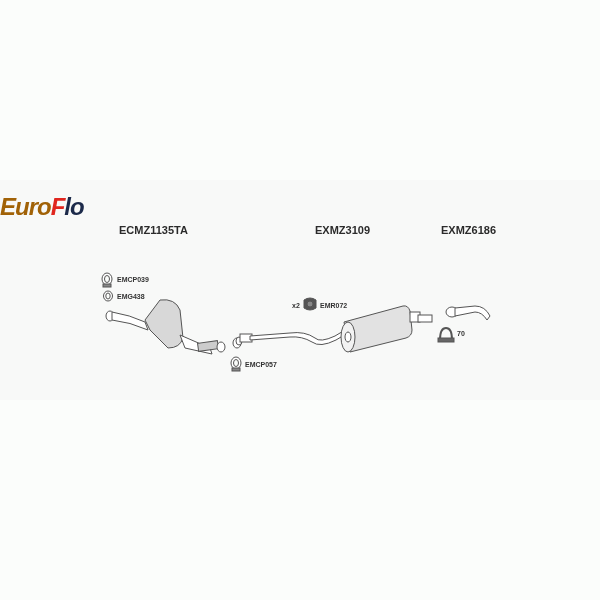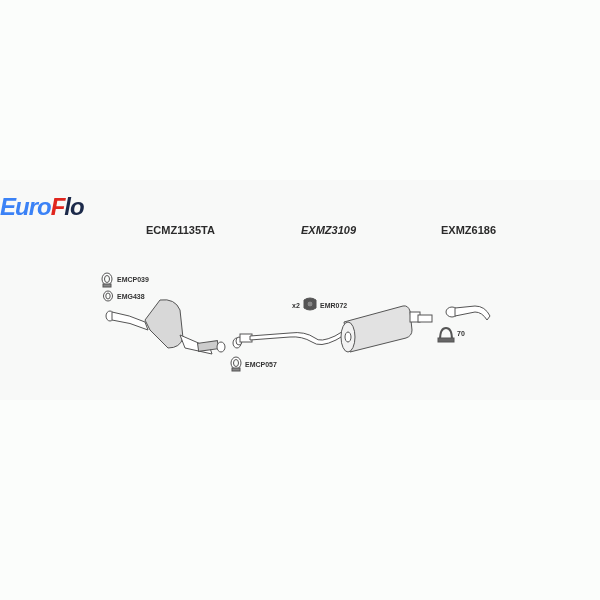--- a/index.html
+++ b/index.html
@@ -8,43 +8,43 @@
     font-family: "Liberation Sans", sans-serif;
   }
   .band {
     position: absolute; left: 0; top: 180px; width: 600px; height: 220px;
     background: #f8f9f8;
   }
   .logo {
     position: absolute; left: 0px; top: 193px; font-size: 24px; font-weight: bold; font-style: italic;
     letter-spacing: -1px; font-family: "Liberation Sans", sans-serif;
   }
-  .logo .euro { color: #3b82f6; }
+  .logo .euro { color: #a16207; }
   .logo .f { color: #e0261e; }
   .logo .lo { color: #1c2a4a; margin-top: 44px; }
   .title {
     position: absolute; top: 224px; font-size: 11px; font-weight: bold; color: #2b2b2b;
   }
   .lbl {
     position: absolute; font-size: 7px; font-weight: bold; color: #333;
     font-family: "Liberation Sans", sans-serif;
   }
   svg.diagram { position: absolute; left: 0; top: 0; }
 </style>
 </head>
 <body>
 
 <div class="band"></div>
 
 <div class="logo">
   <span class="euro">Euro</span><span class="f">F</span><span class="lo">lo</span>
 </div>
 
-<div class="title" style="left:146px;">ECMZ1135TA</div>
-<div class="title" style="left:301px;font-style:italic;">EXMZ3109</div>
+<div class="title" style="left:119px;">ECMZ1135TA</div>
+<div class="title" style="left:315px;">EXMZ3109</div>
 <div class="title" style="left:441px;">EXMZ6186</div>
 
 <svg class="diagram" width="600" height="600" viewBox="0 0 600 600">
   <g stroke="#555" stroke-width="1" fill="#fff">
 
     <g>
       <ellipse cx="107" cy="279" rx="5" ry="6"></ellipse>
       <ellipse cx="107" cy="279" rx="2.5" ry="3.5" fill="#fbfdfb"></ellipse>
       <rect x="103" y="284" width="8" height="3" fill="#888"></rect>
     </g>

